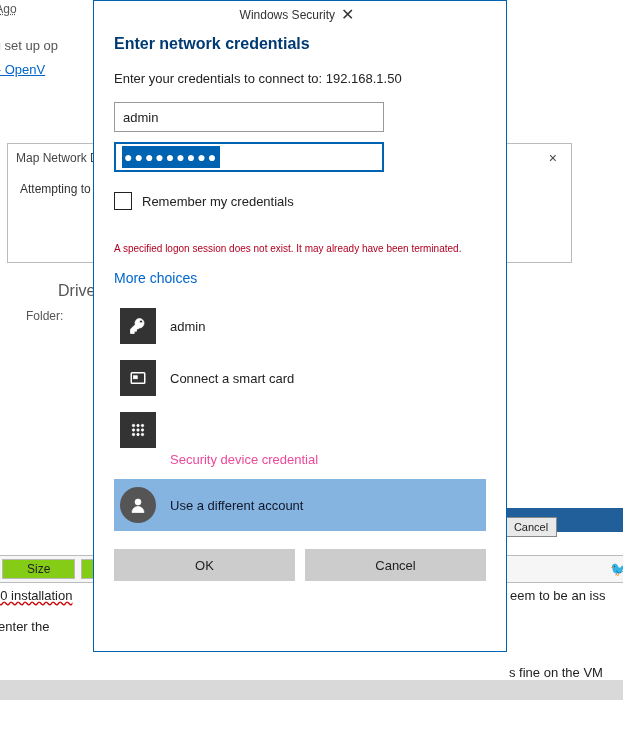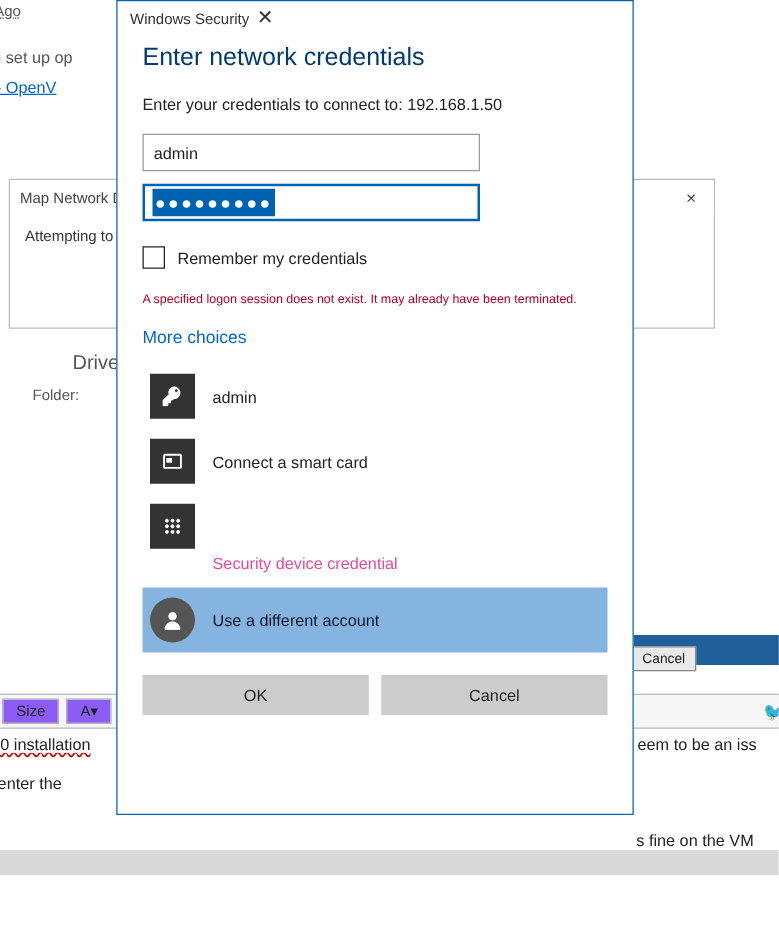--- a/index.html
+++ b/index.html
@@ -23,21 +23,21 @@
   }
   .mapnet .titlebar { height: 28px; background: #fff; display: flex; align-items: center; padding: 0 8px; font-size: 12px; color: #444; justify-content: space-between; }
   .mapnet .close { font-size: 14px; color: #444; padding: 2px 6px; }
   .mapnet .body { padding: 10px 12px; font-size: 12px; color: #333; }
 
   
   .editor-bar {
     position: absolute; left: -5px; top: 555px; width: 640px; height: 28px;
     border: 1px solid #bbb; background: #f6f6f6; display: flex; align-items: center; gap: 6px; padding: 0 6px;
   }
-  .editor-bar .btn { border: 1px solid #bbb; padding: 2px 10px; font-size: 12px; background: #8b5cf6; }
+  .editor-bar .btn { border: 1px solid #bbb; padding: 2px 24px; font-size: 12px; background: #84cc16; }
   .editor-bar .twitter { margin-left: auto; color: #1da1f2; font-weight: bold; font-size: 14px; }
 
   .blue-strip {
     position: absolute; left: 507px; top: 508px; width: 200px; height: 24px; background: #215f9a;
   }
   .cancel-behind {
     position: absolute; left: 505px; top: 517px; width: 52px; height: 20px;
     border: 1px solid #888; background: #e9e9e9; font-size: 11px; display: flex; align-items: center; justify-content: center;
   }
 
@@ -47,42 +47,42 @@
   .bg-line-2b { position: absolute; left: 509px; top: 619px; font-size: 13px; margin-top: 46px; }
 
   .bg-gray-strip { position: absolute; left: 0; top: 680px; width: 623px; height: 20px; background: #d9d9d9; }
 
   
   .dialog {
     position: absolute; left: 93px; top: 0; width: 414px; height: 652px;
     background: #fff; border: 1px solid #0063b1;
   }
   .dlg-titlebar {
-    height: 28px; display: flex; align-items: center; justify-content: flex-start;
+    height: 28px; display: flex; align-items: center; justify-content: center;
     padding: 0 10px; font-size: 12px; color: #333;
   }
   .dlg-close { font-size: 16px; color: #333; padding: 2px 6px; line-height: 1; cursor: default; }
   .dlg-body { padding: 6px 20px 14px 20px; }
-  .dlg-heading { font-size: 20px; color: #003a73; font-weight: 400; margin-bottom: 18px; }
+  .dlg-heading { font-size: 16px; color: #003a73; font-weight: 700; margin-bottom: 18px; }
   .dlg-connect { font-size: 13px; color: #222; margin-bottom: 16px; }
 
   .text-input {
     width: 270px; height: 30px; border: 1px solid #999; background: #fff;
     padding: 0 8px; font-size: 13px; color: #222; display: flex; align-items: center; margin-bottom: 10px;
   }
   .password-input {
     width: 270px; height: 30px; border: 2px solid #0063b1; background: #fff;
     padding: 2px; display: flex; align-items: center; margin-bottom: 20px;
   }
   .password-input .sel {
     background: #0063b1; color: #fff; padding: 1px 2px; font-size: 14px; letter-spacing: 2px;
     height: 22px; display: inline-flex; align-items: center; margin-left: 4px;
   }
 
-  .checkbox-row { display: flex; align-items: center; gap: 10px; margin-bottom: 17px; }
+  .checkbox-row { display: flex; align-items: center; gap: 10px; margin-bottom: 31px; }
   .checkbox {
     width: 18px; height: 18px; border: 1px solid #222; background: #fff;
   }
   .checkbox-label { font-size: 13px; color: #222; }
 
   .error-text {
     color: #b00020; font-size: 10px; line-height: 1.5; margin-bottom: 14px; max-width: 360px;
   }
 
   .more-choices { color: #0066cc; font-size: 14px; margin-bottom: 14px; }

